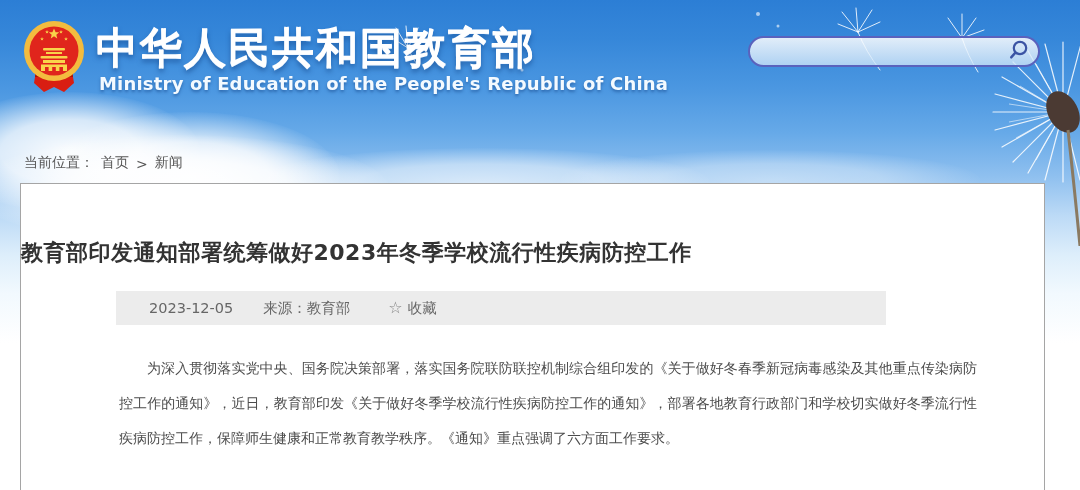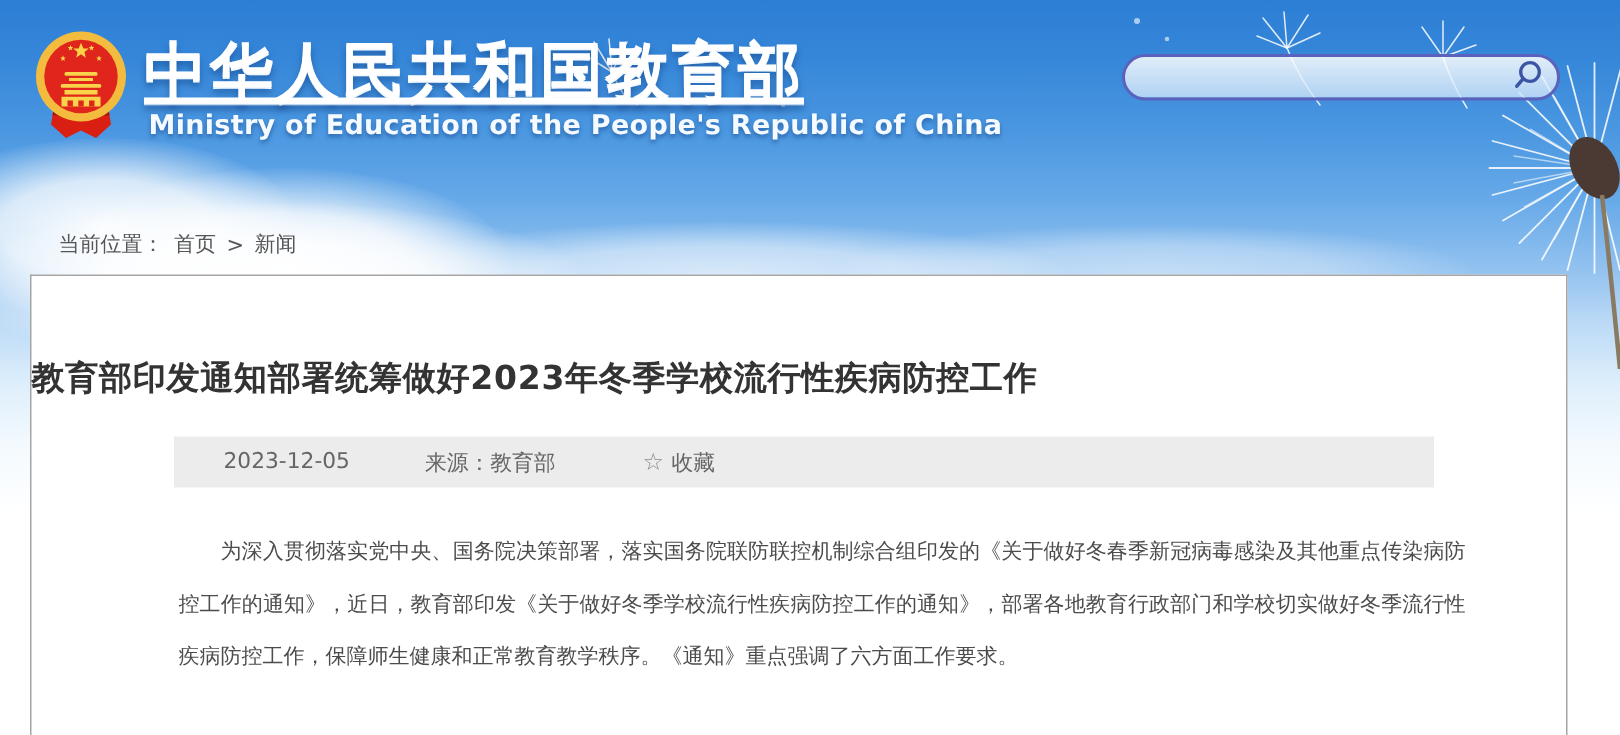--- a/index.html
+++ b/index.html
@@ -23,60 +23,59 @@
   .c4{left:250px;top:148px;width:460px;height:70px;opacity:.65;}
   .c5{left:560px;top:150px;width:420px;height:60px;opacity:.45;}
   .dandelion{position:absolute;left:968px;top:34px;width:112px;height:212px;pointer-events:none;}
   .seeds{position:absolute;left:0;top:0;width:1080px;height:170px;pointer-events:none;}
   
   .emblem{position:absolute;left:22px;top:16px;width:64px;height:80px;}
   .site-title-zh{
     position:absolute;left:96px;top:20px;font-size:42px;font-weight:bold;
     color:#ffffff;letter-spacing:2px;white-space:nowrap;
     text-shadow:0 1px 0 #f3f8ff, 0 4px 5px rgba(14,60,125,.55);
-    text-decoration:underline;
   }
   .site-title-en{
     position:absolute;left:99px;top:73px;font-size:18px;font-weight:bold;
     color:#f4faff;letter-spacing:.2px;white-space:nowrap;
     text-shadow:0 2px 3px rgba(14,60,125,.5);
   }
   .searchbox{
     position:absolute;left:748px;top:36px;width:292px;height:31px;
     border:2px solid #5a62bd;border-radius:18px;box-sizing:border-box;
     background:linear-gradient(180deg, rgba(255,255,255,.85), rgba(203,227,248,.8));
     display:flex;align-items:center;
   }
   .searchbox input{
     flex:1;height:100%;border:none;outline:none;background:transparent;
     padding:0 8px 0 16px;font-size:14px;color:#333;
     font-family:"DejaVu Sans","Liberation Sans",sans-serif;
   }
   .search-btn{width:30px;height:27px;border:none;background:transparent;cursor:pointer;padding:0;margin-right:4px;}
   
   .breadcrumb{
-    position:absolute;left:39px;top:154px;font-size:14px;color:#565656;
+    position:absolute;left:24px;top:154px;font-size:14px;color:#565656;
     display:flex;gap:7px;align-items:flex-end;
   }
   .breadcrumb a{color:#565656;text-decoration:none;cursor:pointer;}
   
   .panel{
     position:absolute;left:20px;top:183px;width:1023px;height:308px;
     background:#ffffff;border:1px solid #a5a5a5;border-bottom:none;
   }
   .article-title{
     position:absolute;left:0;top:55px;width:100%;margin:0;
     text-align:left;font-size:22px;line-height:27px;font-weight:bold;color:#333;
     letter-spacing:.5px;
   }
   .meta-bar{
-    position:absolute;left:95px;top:107px;width:840px;height:34px;
+    position:absolute;left:95px;top:107px;width:770px;height:34px;
     background:#ececec;box-sizing:border-box;
     display:flex;align-items:center;padding-left:33px;
-    font-size:14.5px;color:#666;gap:20px;
+    font-size:14.5px;color:#666;
   }
   .meta-date{margin-right:30px;}
   .meta-source{margin-right:38px;}
   .fav-btn{
     display:flex;align-items:center;gap:5px;border:none;background:transparent;
     font-size:14.5px;color:#666;cursor:pointer;padding:0;
     font-family:"DejaVu Sans","Liberation Sans",sans-serif;
   }
   .fav-star{font-size:16px;color:#8a8a8a;line-height:1;}
   .article-body{

